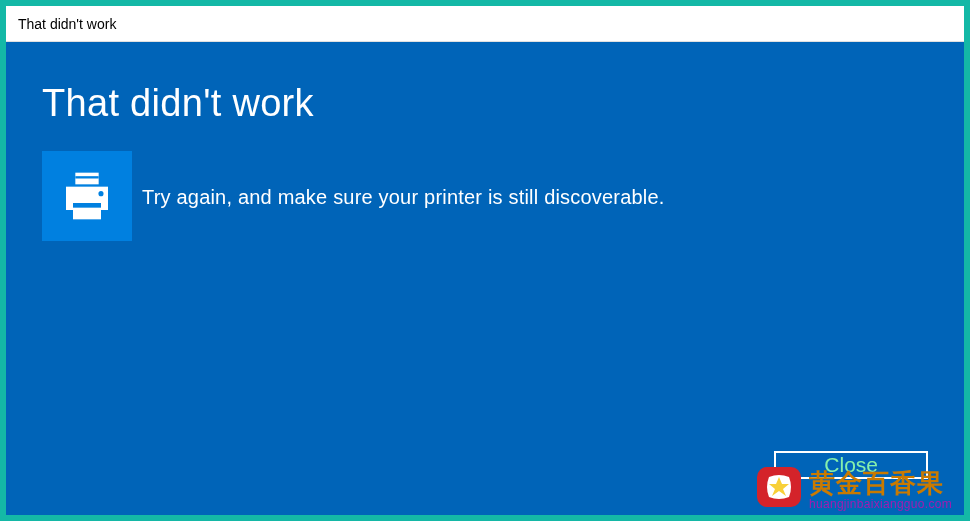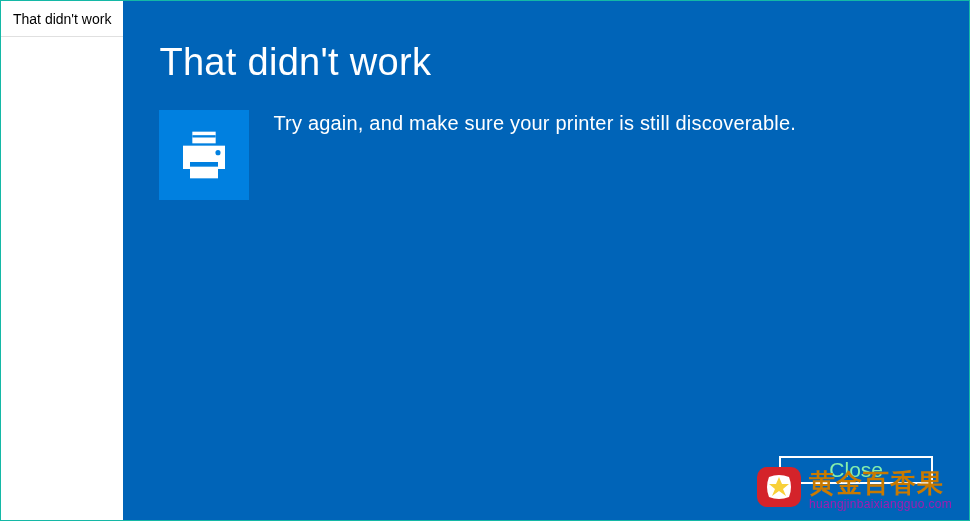--- a/index.html
+++ b/index.html
@@ -12,23 +12,23 @@
       width: 970px;
       height: 521px;
       overflow: hidden;
       background: #f0f0f0;
       position: relative;
     }
     .window {
       width: 100%;
       height: 100%;
       background: white;
-      border: 1px solid #14b8a6;
+      border: 6px solid #14b8a6;
       display: flex;
-      flex-direction: row;
+      flex-direction: column;
     }
     .titlebar {
       height: 36px;
       background: white;
       display: flex;
       align-items: center;
       padding: 0 12px;
       border-bottom: 1px solid #e0e0e0;
     }
     .titlebar-text {
@@ -44,22 +44,22 @@
       position: relative;
     }
     .heading {
       font-size: 38px;
       font-weight: 300;
       margin-bottom: 26px;
       letter-spacing: 0.3px;
     }
     .message-row {
       display: flex;
-      align-items: flex-start;
-      gap: 24px;
+      align-items: center;
+      gap: 10px;
     }
     .icon-box {
       width: 90px;
       height: 90px;
       background: #0080e0;
       display: flex;
       align-items: center;
       justify-content: center;
       flex-shrink: 0;
     }

